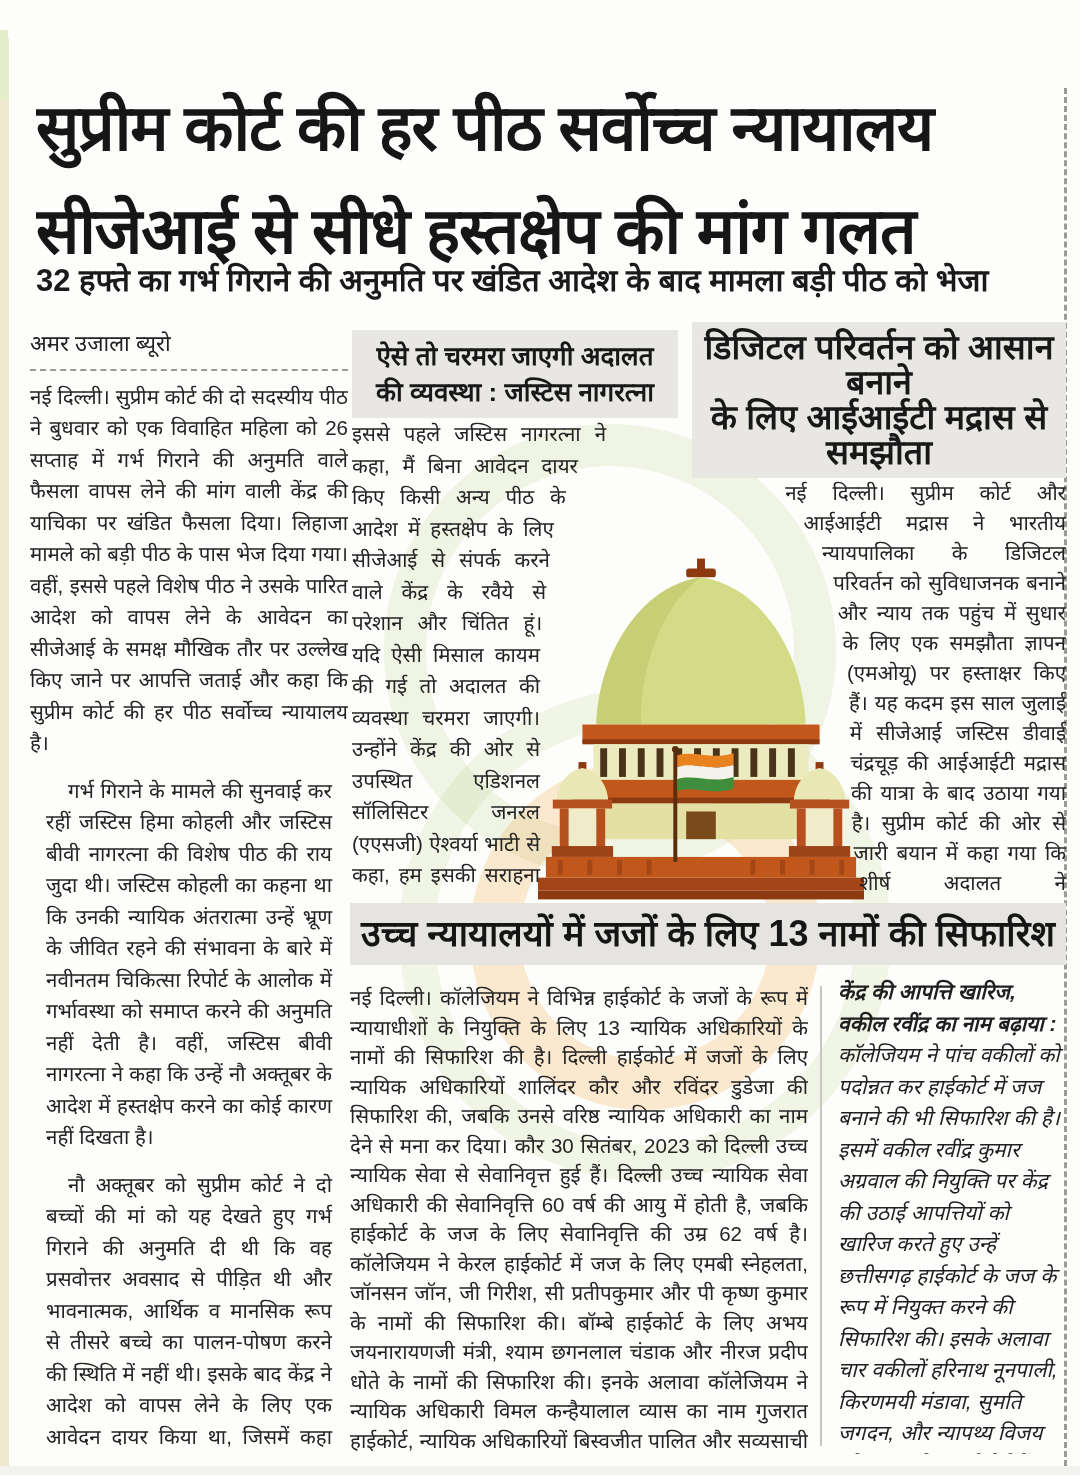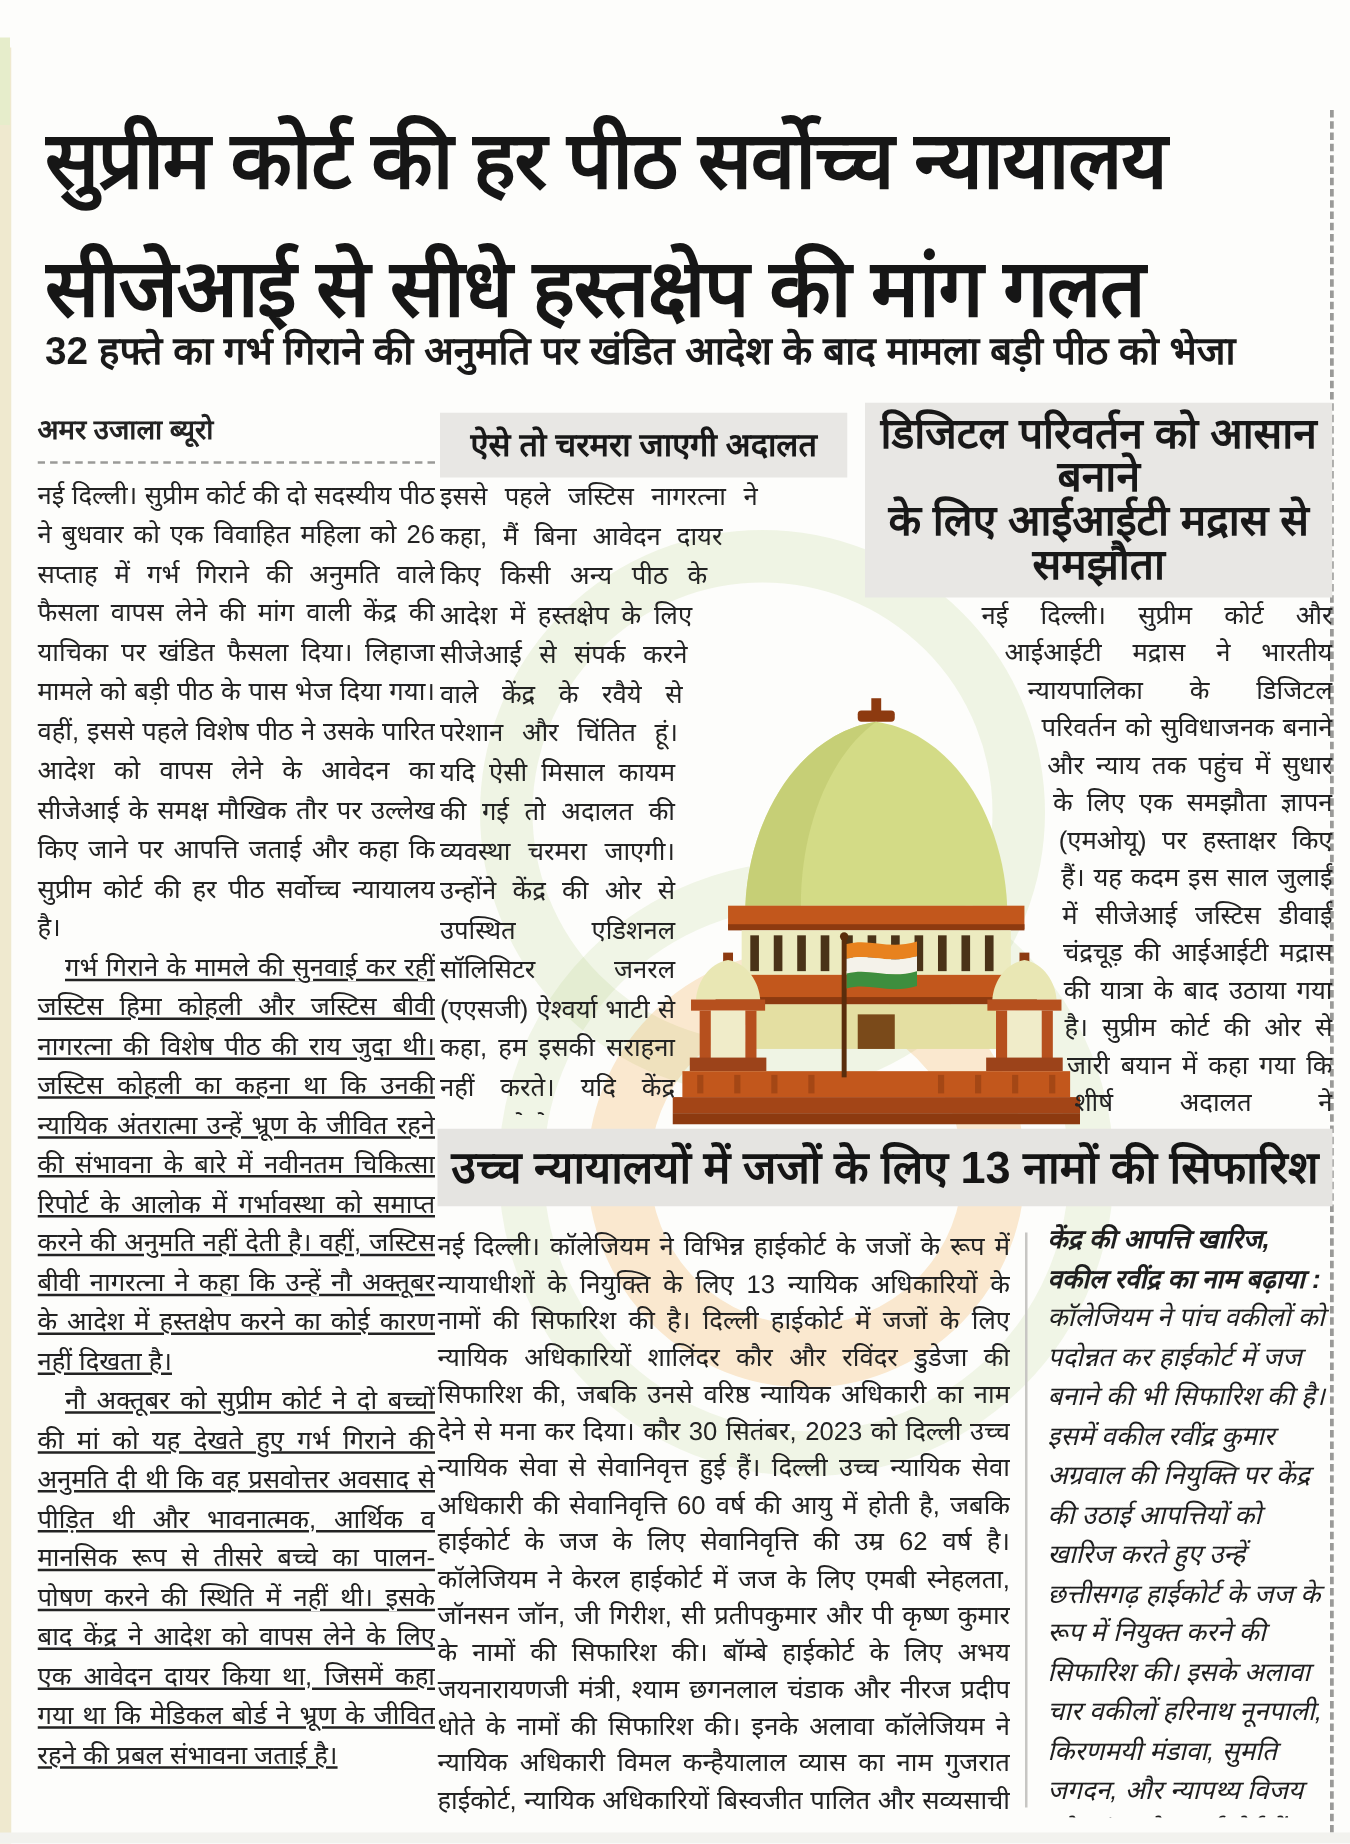--- a/index.html
+++ b/index.html
@@ -21,26 +21,26 @@
   }
   .headline .hl{display:block;}
   .subheadline{
     position:absolute;left:36px;top:258px;width:1010px;height:46px;
     font-weight:700;font-size:31px;color:#1a1a1a;white-space:nowrap;overflow:hidden;
   }
 
   
   .bodytext{font-size:20.5px;line-height:31.5px;text-align:justify;color:#232323;}
   .dateline{font-weight:400;}
-  .indent{text-indent:22px;margin:0;text-decoration:underline;}
+  .indent{text-indent:22px;margin:16px;}
   p{margin:0;}
 
   
   .col-left{position:absolute;left:30px;top:328px;width:318px;height:1125px;overflow:hidden;}
-  .byline{font-weight:700;font-size:22px;padding-bottom:9px;margin-bottom:10px;border-bottom:2px dashed #9a9a98;}
+  .byline{font-weight:400;font-size:22px;padding-bottom:9px;margin-bottom:10px;border-bottom:2px dashed #9a9a98;}
 
   
   .col-mid{position:absolute;left:352px;top:330px;width:326px;height:562px;overflow:hidden;z-index:2;}
   .gray-head{
     background:#e8e7e4;font-weight:800;text-align:center;color:#181818;
     padding:8px 6px;margin-bottom:0;
   }
   .col-mid .gray-head{font-size:26px;line-height:36px;}
   .wrap-right{
     float:right;clear:right;width:132px;height:458px;margin-top:112px;margin-left:6px;
@@ -100,20 +100,21 @@
   <div class="col-left bodytext">
     <div class="byline">अमर उजाला ब्यूरो</div>
     <p><span class="dateline">नई दिल्ली। </span><span>सुप्रीम कोर्ट की दो सदस्यीय पीठ ने बुधवार को एक विवाहित महिला को 26 सप्ताह में गर्भ गिराने की अनुमति वाले फैसला वापस लेने की मांग वाली केंद्र की याचिका पर खंडित फैसला दिया। लिहाजा मामले को बड़ी पीठ के पास भेज दिया गया। वहीं, इससे पहले विशेष पीठ ने उसके पारित आदेश को वापस लेने के आवेदन का सीजेआई के समक्ष मौखिक तौर पर उल्लेख किए जाने पर आपत्ति जताई और कहा कि सुप्रीम कोर्ट की हर पीठ सर्वोच्च न्यायालय है।</span></p>
     <p class="indent">गर्भ गिराने के मामले की सुनवाई कर रहीं जस्टिस हिमा कोहली और जस्टिस बीवी नागरत्ना की विशेष पीठ की राय जुदा थी। जस्टिस कोहली का कहना था कि उनकी न्यायिक अंतरात्मा उन्हें भ्रूण के जीवित रहने की संभावना के बारे में नवीनतम चिकित्सा रिपोर्ट के आलोक में गर्भावस्था को समाप्त करने की अनुमति नहीं देती है। वहीं, जस्टिस बीवी नागरत्ना ने कहा कि उन्हें नौ अक्तूबर के आदेश में हस्तक्षेप करने का कोई कारण नहीं दिखता है।</p>
     <p class="indent">नौ अक्तूबर को सुप्रीम कोर्ट ने दो बच्चों की मां को यह देखते हुए गर्भ गिराने की अनुमति दी थी कि वह प्रसवोत्तर अवसाद से पीड़ित थी और भावनात्मक, आर्थिक व मानसिक रूप से तीसरे बच्चे का पालन-पोषण करने की स्थिति में नहीं थी। इसके बाद केंद्र ने आदेश को वापस लेने के लिए एक आवेदन दायर किया था, जिसमें कहा गया था कि मेडिकल बोर्ड ने भ्रूण के जीवित रहने की प्रबल संभावना जताई है।</p>
   </div>
 
   <div class="col-mid">
     <div class="gray-head">
       <span>ऐसे तो चरमरा जाएगी अदालत</span><br>
+      <span>की व्यवस्था : जस्टिस नागरत्ना</span>
     </div>
     <div class="bodytext">
       <div class="wrap-right"></div>
       <span>इससे पहले जस्टिस नागरत्ना ने कहा, मैं बिना आवेदन दायर किए किसी अन्य पीठ के आदेश में हस्तक्षेप के लिए सीजेआई से संपर्क करने वाले केंद्र के रवैये से परेशान और चिंतित हूं। यदि ऐसी मिसाल कायम की गई तो अदालत की व्यवस्था चरमरा जाएगी। उन्होंने केंद्र की ओर से उपस्थित एडिशनल सॉलिसिटर जनरल (एएसजी) ऐश्वर्या भाटी से कहा, हम इसकी सराहना नहीं करते। यदि केंद्र सरकार ने ऐसा करना शुरू कर दिया तो निजी पक्षकार भी ऐसा करने लगेंगे। हम एक अभिन्न न्यायालय हैं। सुप्रीम कोर्ट की प्रत्येक पीठ सर्वोच्च न्यायालय है। हम एक न्यायालय हैं जो अलग-अलग पीठों में बैठे हैं।</span>
     </div>
   </div>
 
   <div class="col-right">
     <div class="gray-head">
       <span>डिजिटल परिवर्तन को आसान बनाने</span><br>

